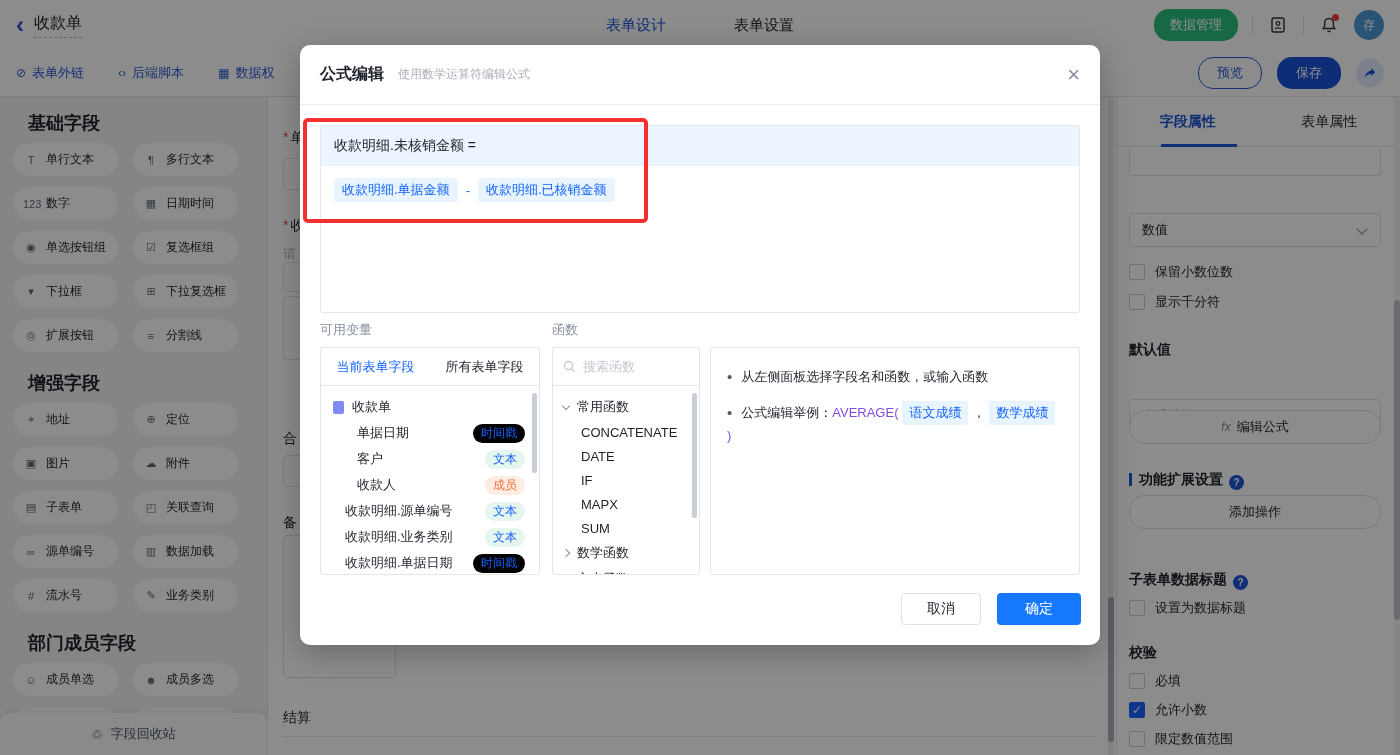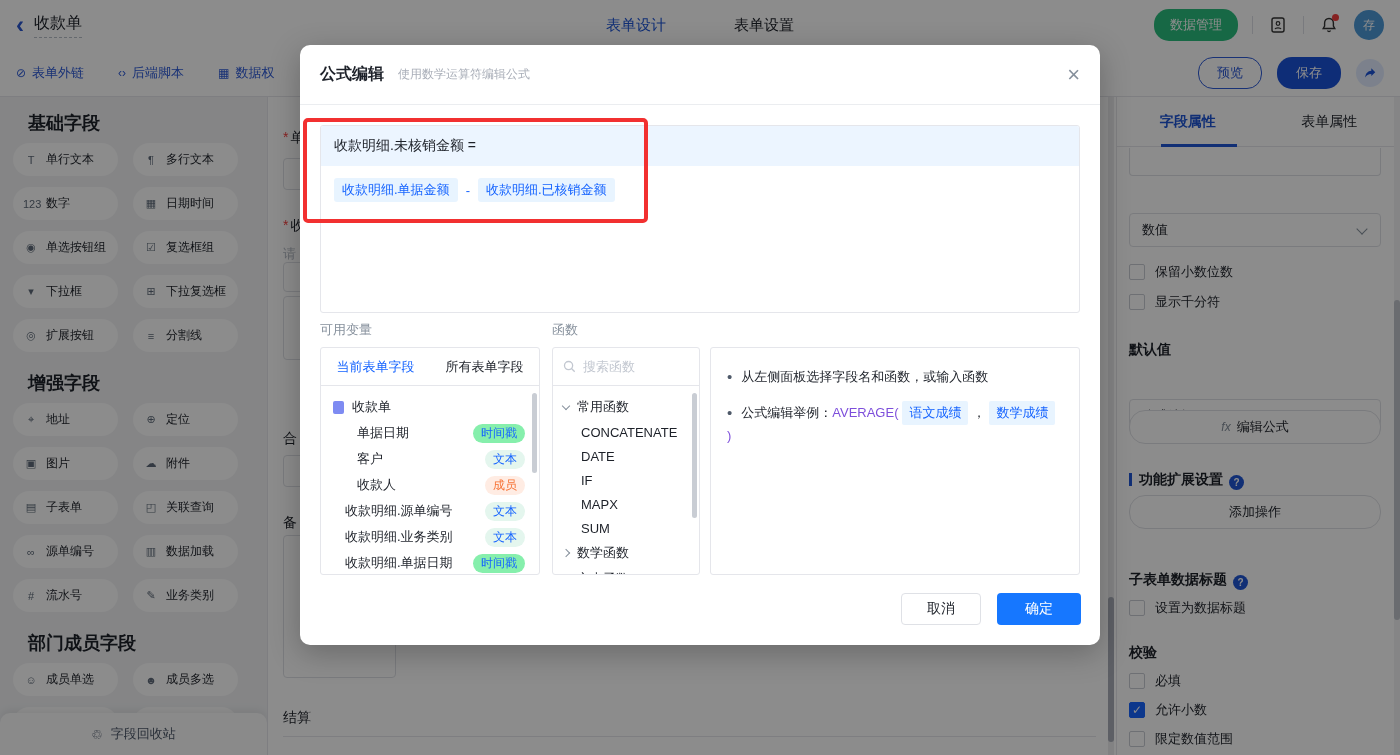--- a/index.html
+++ b/index.html
@@ -85,21 +85,21 @@
   .pane-label { position:absolute; top:216px; font-size:13px; color:#86909c; }
   .pane { position:absolute; top:242px; height:228px; border:1px solid #e5e6eb; border-radius:3px; background:#fff; overflow:hidden; }
   .vtabs { height:38px; border-bottom:1px solid #e5e6eb; display:flex; }
   .vtab { flex:1; display:flex; align-items:center; justify-content:center; font-size:13px; color:#1d2129; cursor:pointer; }
   .vtab.active { color:#1664ff; }
   .tree { padding:8px 0; position:relative; }
   .trow { height:26px; display:flex; align-items:center; padding:0 14px 0 12px; font-size:13px; color:#1d2129; cursor:pointer; }
   .trow.indent { padding-left:36px; }
   .docic { width:11px; height:13px; background:#7e8bf2; border-radius:2px; margin-right:8px; flex:none; }
   .ttag { margin-left:auto; font-size:12px; padding:1px 8px; border-radius:10px; white-space:nowrap; }
-  .tag-time { background:#86efac; color:#1664ff; }
+  .tag-time { background:#000000; color:#1664ff; }
   .tag-text { background:#e4f6ee; color:#1664ff; }
   .tag-member { background:#ffece3; color:#f77234; }
   .searchrow { height:38px; border-bottom:1px solid #e5e6eb; display:flex; align-items:center; padding:0 10px; gap:7px; }
   .searchrow input { border:none; outline:none; font-size:13px; color:#1d2129; width:100px; background:transparent; }
   .searchrow input::placeholder { color:#c2c7d0; }
   .fnrow { height:24px; display:flex; align-items:center; padding:0 10px; font-size:13px; color:#1d2129; cursor:pointer; }
   .fnrow .chev2 { width:6px; height:6px; border-right:1.3px solid #86909c; border-bottom:1.3px solid #86909c; margin-right:8px; flex:none; }
   .chev-down { transform:rotate(45deg); margin-top:-3px; }
   .chev-right { transform:rotate(-45deg); }
   .fnitem { padding-left:28px; }

